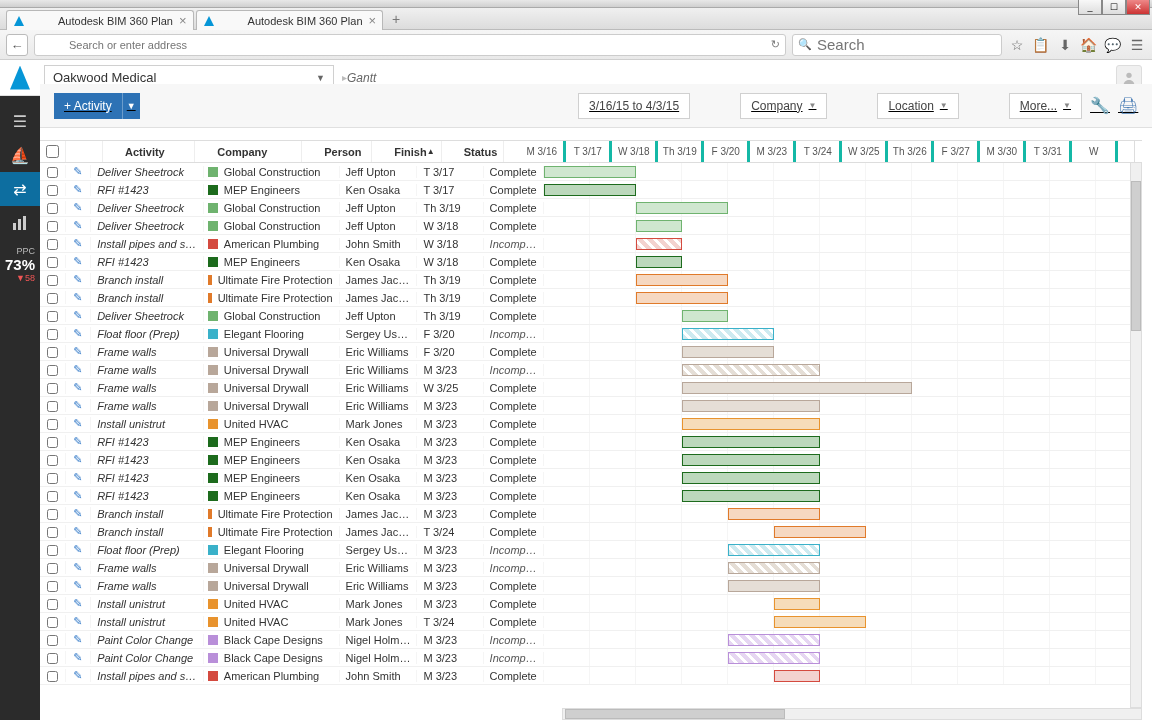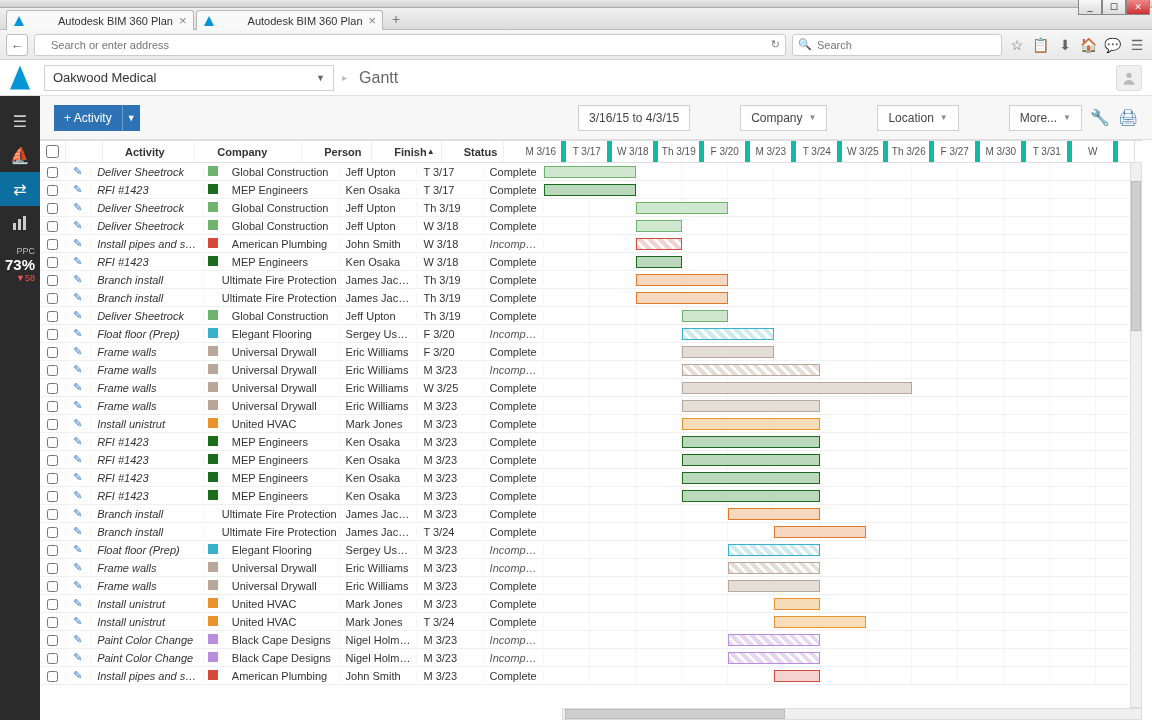--- a/index.html
+++ b/index.html
@@ -15,79 +15,79 @@
 .tabs-bar { height: 22px; background: linear-gradient(#f0f0f0,#dcdcdc); display: flex; align-items: stretch; padding-left: 6px; border-bottom: 1px solid #bbb; }
 .tab { display: flex; align-items: center; background: #f9f9f9; border: 1px solid #b8b8b8; border-bottom: none; border-radius: 3px 3px 0 0; padding: 0 6px; margin-right: 2px; font-size: 11px; color: #333; min-width: 150px; height: 20px; margin-top: 2px; }
 .tab .favicon { width: 12px; height: 12px; margin-right: 5px; }
 .tab .ttitle { flex: 1; margin-left: 28px; }
 .tab .tclose { color: #888; margin-left: 6px; font-size: 13px; }
 .newtab { width: 22px; text-align: center; font-size: 14px; color: #777; line-height: 22px; }
 
 
 .addr-bar { height: 30px; background: linear-gradient(#f6f6f6,#e9e9e9); border-bottom: 1px solid #cfcfcf; display: flex; align-items: center; padding: 0 6px; gap: 6px; }
 .nav-back { width: 22px; height: 22px; border: 1px solid #bbb; border-radius: 3px; background: #fff; font-size: 13px; text-align: center; line-height: 20px; color: #555; }
-.addr-input { flex: 1; height: 22px; border: 1px solid #ccc; border-radius: 3px; padding: 0 16px; font-size: 11px; color: #888; position: relative; background: #fff; }
+.addr-input { flex: 1; height: 22px; border: 1px solid #ccc; border-radius: 3px; padding: 0 34px; font-size: 11px; color: #888; position: relative; background: #fff; }
 .addr-wrap { position: relative; flex: 1; display: flex; }
 .addr-wrap .globe { position: absolute; left: 5px; top: 4px; font-size: 12px; color: #aaa; }
 .addr-wrap .reload { position: absolute; right: 6px; top: 4px; font-size: 11px; color: #777; }
-.search-box { width: 210px; height: 22px; border: 1px solid #ccc; border-radius: 3px; padding: 0 24px; font-size: 11px; color: #888; background: #fff; }
+.search-box { width: 210px; height: 22px; border: 1px solid #ccc; border-radius: 3px; padding: 0 24px; font-size: 15px; color: #888; background: #fff; }
 .search-wrap { position: relative; }
 .search-wrap .sicon { position: absolute; left: 6px; top: 4px; font-size: 11px; color: #999; }
 .tool-icon { width: 18px; height: 18px; color: #666; font-size: 14px; text-align: center; line-height: 18px; }
 
 
 .app-header { height: 36px; display: flex; align-items: center; padding: 0 10px; border-bottom: 1px solid #e0e0e0; }
 .logo { width: 20px; height: 24px; background: #0696D7; clip-path: polygon(50% 0, 100% 100%, 0 100%); margin-right: 14px; }
 .project-dd { width: 290px; height: 26px; border: 1px solid #d0d0d0; display: flex; align-items: center; padding: 0 8px; font-size: 13px; color: #333; }
 .project-dd .arrow { margin-left: auto; font-size: 9px; color: #666; }
-.breadcrumb { margin-left: 12px; font-size: 16px; color: #666; }
+.breadcrumb { font-size: 12px; color: #666; font-style: italic; }
 .avatar { margin-left: auto; width: 26px; height: 26px; border: 1px solid #ddd; border-radius: 3px; background: #f0f0f0; display: flex; align-items: center; justify-content: center; }
 .avatar svg { width: 16px; height: 16px; fill: #bbb; }
 
 
 .left-rail { position: absolute; left: 0; top: 96px; bottom: 0; width: 40px; background: #2b2b2b; display: flex; flex-direction: column; align-items: center; padding-top: 8px; }
 .rail-btn { width: 40px; height: 34px; display: flex; align-items: center; justify-content: center; color: #ccc; font-size: 16px; }
 .rail-btn.active { background: #0d6ea0; color: #fff; }
 .ppc { margin-top: 6px; text-align: right; }
 .ppc-label { color: #bbb; font-size: 9px; }
 .ppc-val { color: #fff; font-size: 15px; font-weight: bold; }
 .ppc-delta { color: #e55; font-size: 9px; }
 
 
-.toolbar { position: absolute; left: 40px; right: 0; top: 96px; height: 44px; background: #f7f7f7; border-bottom: 1px solid #e0e0e0; display: flex; align-items: center; padding: 0 14px; gap: 8px; }
+.toolbar { position: absolute; left: 40px; right: 0; top: 84px; height: 44px; background: #f7f7f7; border-bottom: 1px solid #e0e0e0; display: flex; align-items: center; padding: 0 14px; gap: 8px; text-decoration: underline; }
 .btn-activity { background: #2d72b5; color: #fff; border: none; height: 26px; padding: 0 10px; font-size: 12px; display: flex; align-items: center; }
 .btn-activity-dd { background: #2d72b5; color: #fff; border: none; border-left: 1px solid rgba(255,255,255,.3); height: 26px; width: 18px; font-size: 9px; }
 .spacer { flex: 1; }
 .filter-box { height: 26px; border: 1px solid #d0d0d0; background: #fff; padding: 0 10px; font-size: 12px; color: #444; display: flex; align-items: center; gap: 6px; margin-left: 42px; }
 .filter-box .dn { font-size: 8px; color: #888; }
 .tb-icon { width: 20px; height: 20px; color: #4a7db5; font-size: 16px; text-align: center; }
 
 
 .grid-wrap { position: absolute; left: 40px; right: 10px; top: 140px; bottom: 12px; overflow: hidden; border-top: 1px solid #ddd; }
 .grid-head { display: flex; height: 22px; background: #fff; border-bottom: 1px solid #ddd; font-size: 11px; color: #333; gap: 16px; }
 .gh { border-right: 1px solid #eee; padding: 0 6px; display: flex; align-items: center; font-weight: bold; }
 .gh.cbcol { width: 26px; justify-content: center; }
 .gh.edcol { width: 26px; }
 .gh.act { width: 116px; }
 .gh.comp { width: 140px; }
 .gh.pers { width: 80px; }
 .gh.fin { width: 68px; }
 .gh.stat { width: 62px; }
 .timeline-head { flex: 1; display: flex; }
-.th-day { flex: 1; min-width: 46px; text-align: center; font-size: 10px; color: #555; border-right: 5px solid #14b8a6; display: flex; align-items: center; justify-content: center; }
+.th-day { flex: 1; min-width: 46px; text-align: center; font-size: 10px; color: #555; border-right: 3px solid #14b8a6; display: flex; align-items: center; justify-content: center; }
 .scroll-head { width: 12px; border-left: 1px solid #ddd; }
 
 .grid-body { overflow-y: auto; height: calc(100% - 34px); }
 .row { display: flex; height: 18px; border-bottom: 1px solid #f0f0f0; font-size: 11px; color: #333; align-items: center; }
 .cell { border-right: 1px solid #f5f5f5; padding: 0 6px; white-space: nowrap; overflow: hidden; text-overflow: ellipsis; }
 .cell.cbcol { width: 26px; text-align: center; }
 .cell.cbcol input { width: 11px; height: 11px; vertical-align: middle; }
 .cell.edcol { width: 26px; text-align: center; color: #3b7fca; }
 .cell.act { width: 116px; font-style: italic; }
-.cell.comp { width: 140px; display: flex; align-items: flex-start; gap: 14px; padding-left: 4px; }
+.cell.comp { width: 140px; display: flex; align-items: center; gap: 6px; padding-left: 4px; }
 .swatch { width: 10px; height: 10px; }
 .cell.pers { width: 80px; }
 .cell.fin { width: 68px; }
 .cell.stat { width: 62px; }
 .status-incomplete { font-style: italic; color: #555; }
 .timeline-cell { flex: 1; display: flex; position: relative; height: 100%; }
 .tl-col { flex: 1; min-width: 46px; border-right: 1px solid #f5f5f5; }
 .bar { position: absolute; height: 12px; top: 3px; border: 1px solid rgba(0,0,0,.25); }
 
 .hscroll { position: absolute; bottom: 0; left: 562px; right: 10px; height: 12px; background: #f0f0f0; border: 1px solid #ddd; display: flex; align-items: center; }

